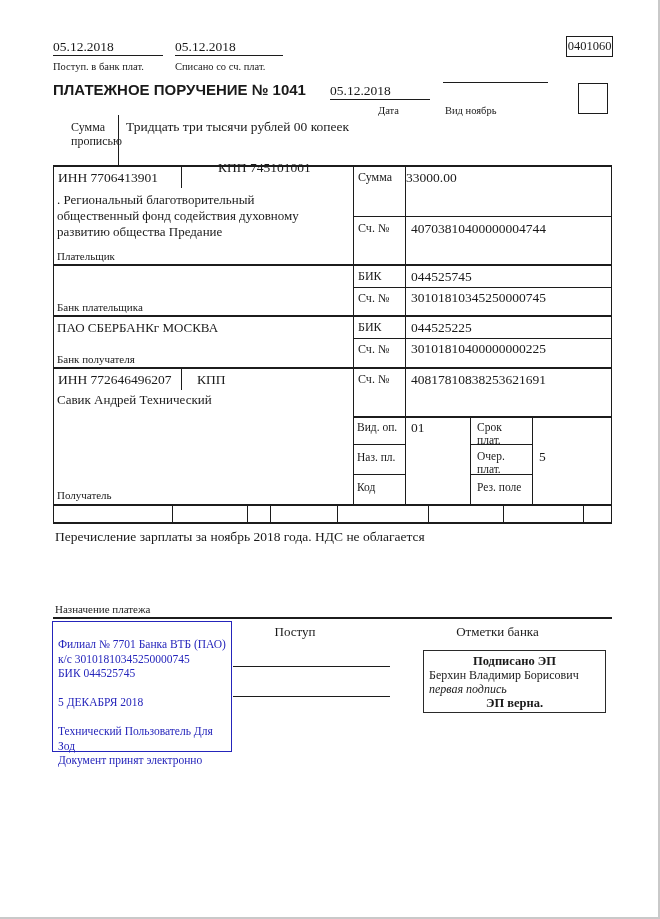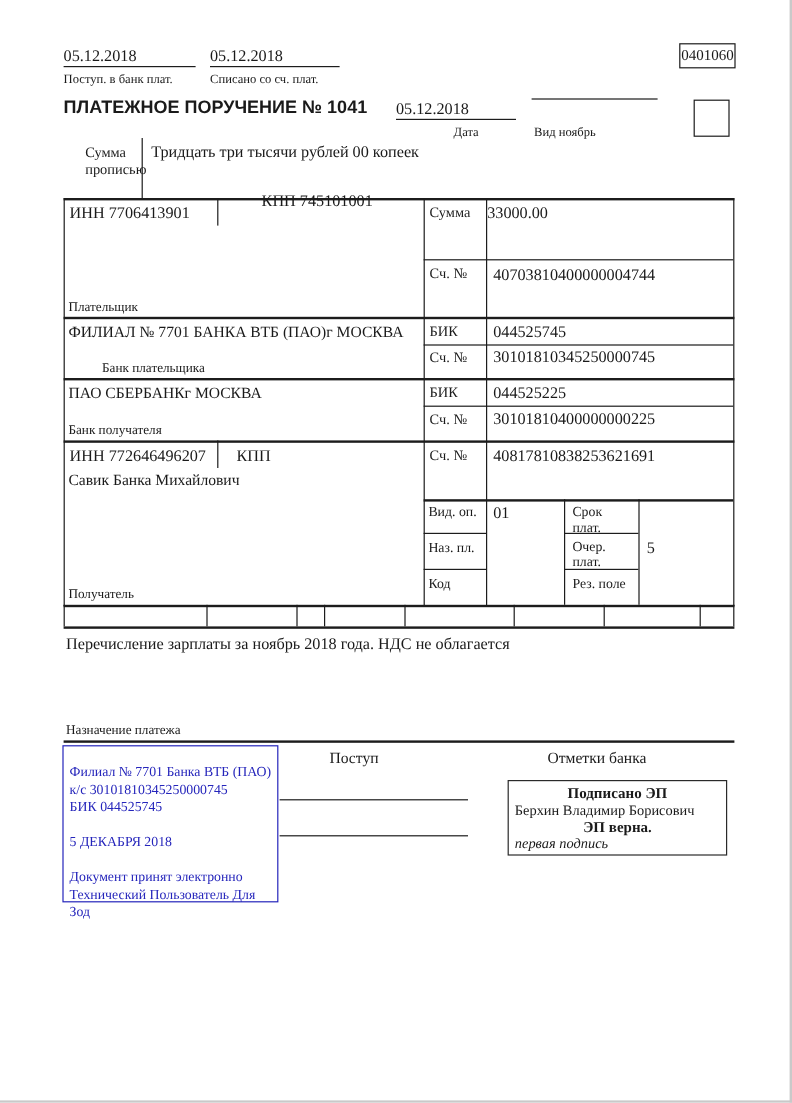--- a/index.html
+++ b/index.html
@@ -50,50 +50,50 @@
   <div class="vl" style="left:53px;top:165px;height:340px;"></div>
   <div class="vl" style="left:611px;top:165px;height:340px;"></div>
   <div class="vl" style="left:353px;top:165px;height:340px;"></div>
   <div class="vl" style="left:405px;top:165px;height:340px;"></div>
 
   <div class="vl" style="left:181px;top:165px;height:23px;"></div>
   <div class="val" style="left:58px;top:170px;">ИНН 7706413901</div>
   <div class="val" style="left:186px;top:160px;margin-left:32px;">КПП 745101001</div>
   <div class="cell-lbl" style="left:358px;top:171px;font-size:12px;">Сумма</div>
   <div class="val" style="left:406px;top:170px;">33000.00</div>
+  <div class="wrapname" style="left:57px;top:192px;width:265px;">. Региональный благотворительный общественный фонд содействия духовному развитию общества Предание</div>
   <div class="hl" style="left:353px;top:216px;width:258px;"></div>
   <div class="cell-lbl" style="left:358px;top:222px;font-size:12px;">Сч. №</div>
   <div class="val" style="left:411px;top:221px;">40703810400000004744</div>
   <div class="seclbl" style="left:57px;top:250px;">Плательщик</div>
   <div class="hl2" style="left:53px;top:264px;width:559px;"></div>
 
-  <div class="val" style="left:57px;top:269px;font-size:13px;">ФИЛИАЛ № 7701 БАНКА ВТБ (ПАО)г МОСКВА</div>
   <div class="cell-lbl" style="left:358px;top:270px;font-size:12px;">БИК</div>
   <div class="val" style="left:411px;top:269px;">044525745</div>
   <div class="hl" style="left:353px;top:287px;width:258px;"></div>
   <div class="cell-lbl" style="left:358px;top:292px;font-size:12px;">Сч. №</div>
   <div class="val" style="left:411px;top:290px;">30101810345250000745</div>
-  <div class="seclbl" style="left:57px;top:301px;margin-left:28px;">Банк плательщика</div>
+  <div class="seclbl" style="left:57px;top:301px;">Банк плательщика</div>
   <div class="hl2" style="left:53px;top:315px;width:559px;"></div>
 
   <div class="val" style="left:57px;top:320px;font-size:13px;">ПАО СБЕРБАНКг МОСКВА</div>
   <div class="cell-lbl" style="left:358px;top:321px;font-size:12px;">БИК</div>
   <div class="val" style="left:411px;top:320px;">044525225</div>
   <div class="hl" style="left:353px;top:338px;width:258px;"></div>
   <div class="cell-lbl" style="left:358px;top:343px;font-size:12px;">Сч. №</div>
   <div class="val" style="left:411px;top:341px;">30101810400000000225</div>
   <div class="seclbl" style="left:57px;top:353px;">Банк получателя</div>
   <div class="hl2" style="left:53px;top:367px;width:559px;"></div>
 
   <div class="vl" style="left:181px;top:367px;height:23px;"></div>
   <div class="val" style="left:58px;top:372px;">ИНН 772646496207</div>
   <div class="val" style="left:186px;top:372px;margin-left:11px;">КПП</div>
   <div class="cell-lbl" style="left:358px;top:373px;font-size:12px;">Сч. №</div>
   <div class="val" style="left:411px;top:372px;">40817810838253621691</div>
-  <div class="val" style="left:57px;top:392px;font-size:13px;">Савик Банка Михайлович</div>
+  <div class="val" style="left:57px;top:392px;font-size:13px;">Савик Андрей Технический</div>
   <div class="seclbl" style="left:57px;top:489px;">Получатель</div>
 
   <div class="hl2" style="left:353px;top:416px;width:258px;"></div>
   <div class="vl" style="left:470px;top:416px;height:88px;"></div>
   <div class="vl" style="left:532px;top:416px;height:88px;"></div>
   <div class="hl" style="left:353px;top:444px;width:52px;"></div>
   <div class="hl" style="left:470px;top:444px;width:62px;"></div>
   <div class="hl" style="left:353px;top:474px;width:52px;"></div>
   <div class="hl" style="left:470px;top:474px;width:62px;"></div>
   <div class="cell-lbl" style="left:357px;top:421px;width:46px;">Вид. оп.</div>
@@ -121,29 +121,29 @@
   <div class="seclbl" style="left:55px;top:603px;">Назначение платежа</div>
   <div class="hl2" style="left:53px;top:617px;width:559px;"></div>
 
   <div class="stamp" style="left:52px;top:621px;width:180px;height:131px;">
     <div>Филиал № 7701 Банка ВТБ (ПАО)</div>
     <div>к/с 30101810345250000745</div>
     <div>БИК 044525745</div>
     <div></div>
     <div>5 ДЕКАБРЯ 2018</div>
     <div></div>
+    <div>Технический Пользователь Для Зод</div>
     <div>Документ принят электронно</div>
-    <div>Технический Пользователь Для Зод</div>
   </div>
 
   <div class="abs center" style="left:235px;top:624px;width:120px;font-size:13px;">Поступ</div>
   <div class="abs" style="left:233px;top:666px;width:157px;border-bottom:1.5px solid #1c1c1c;"></div>
   <div class="abs" style="left:233px;top:696px;width:157px;border-bottom:1.5px solid #1c1c1c;"></div>
 
   <div class="abs center" style="left:420px;top:624px;width:155px;font-size:13px;">Отметки банка</div>
   <div class="esign" style="left:423px;top:650px;width:183px;height:63px;">
     <div class="center" style="font-weight:bold;font-size:12.5px;margin-top:3px;">Подписано ЭП</div>
     <div style="padding-left:5px;">Берхин Владимир Борисович</div>
+    <div style="padding-left:5px;font-style:italic;">первая подпись</div>
     <div style="padding-left:62px;font-weight:bold;font-size:12.5px;">ЭП верна.</div>
-    <div style="padding-left:5px;font-style:italic;">первая подпись</div>
   </div>
 
 </div>
 
 </body></html>

